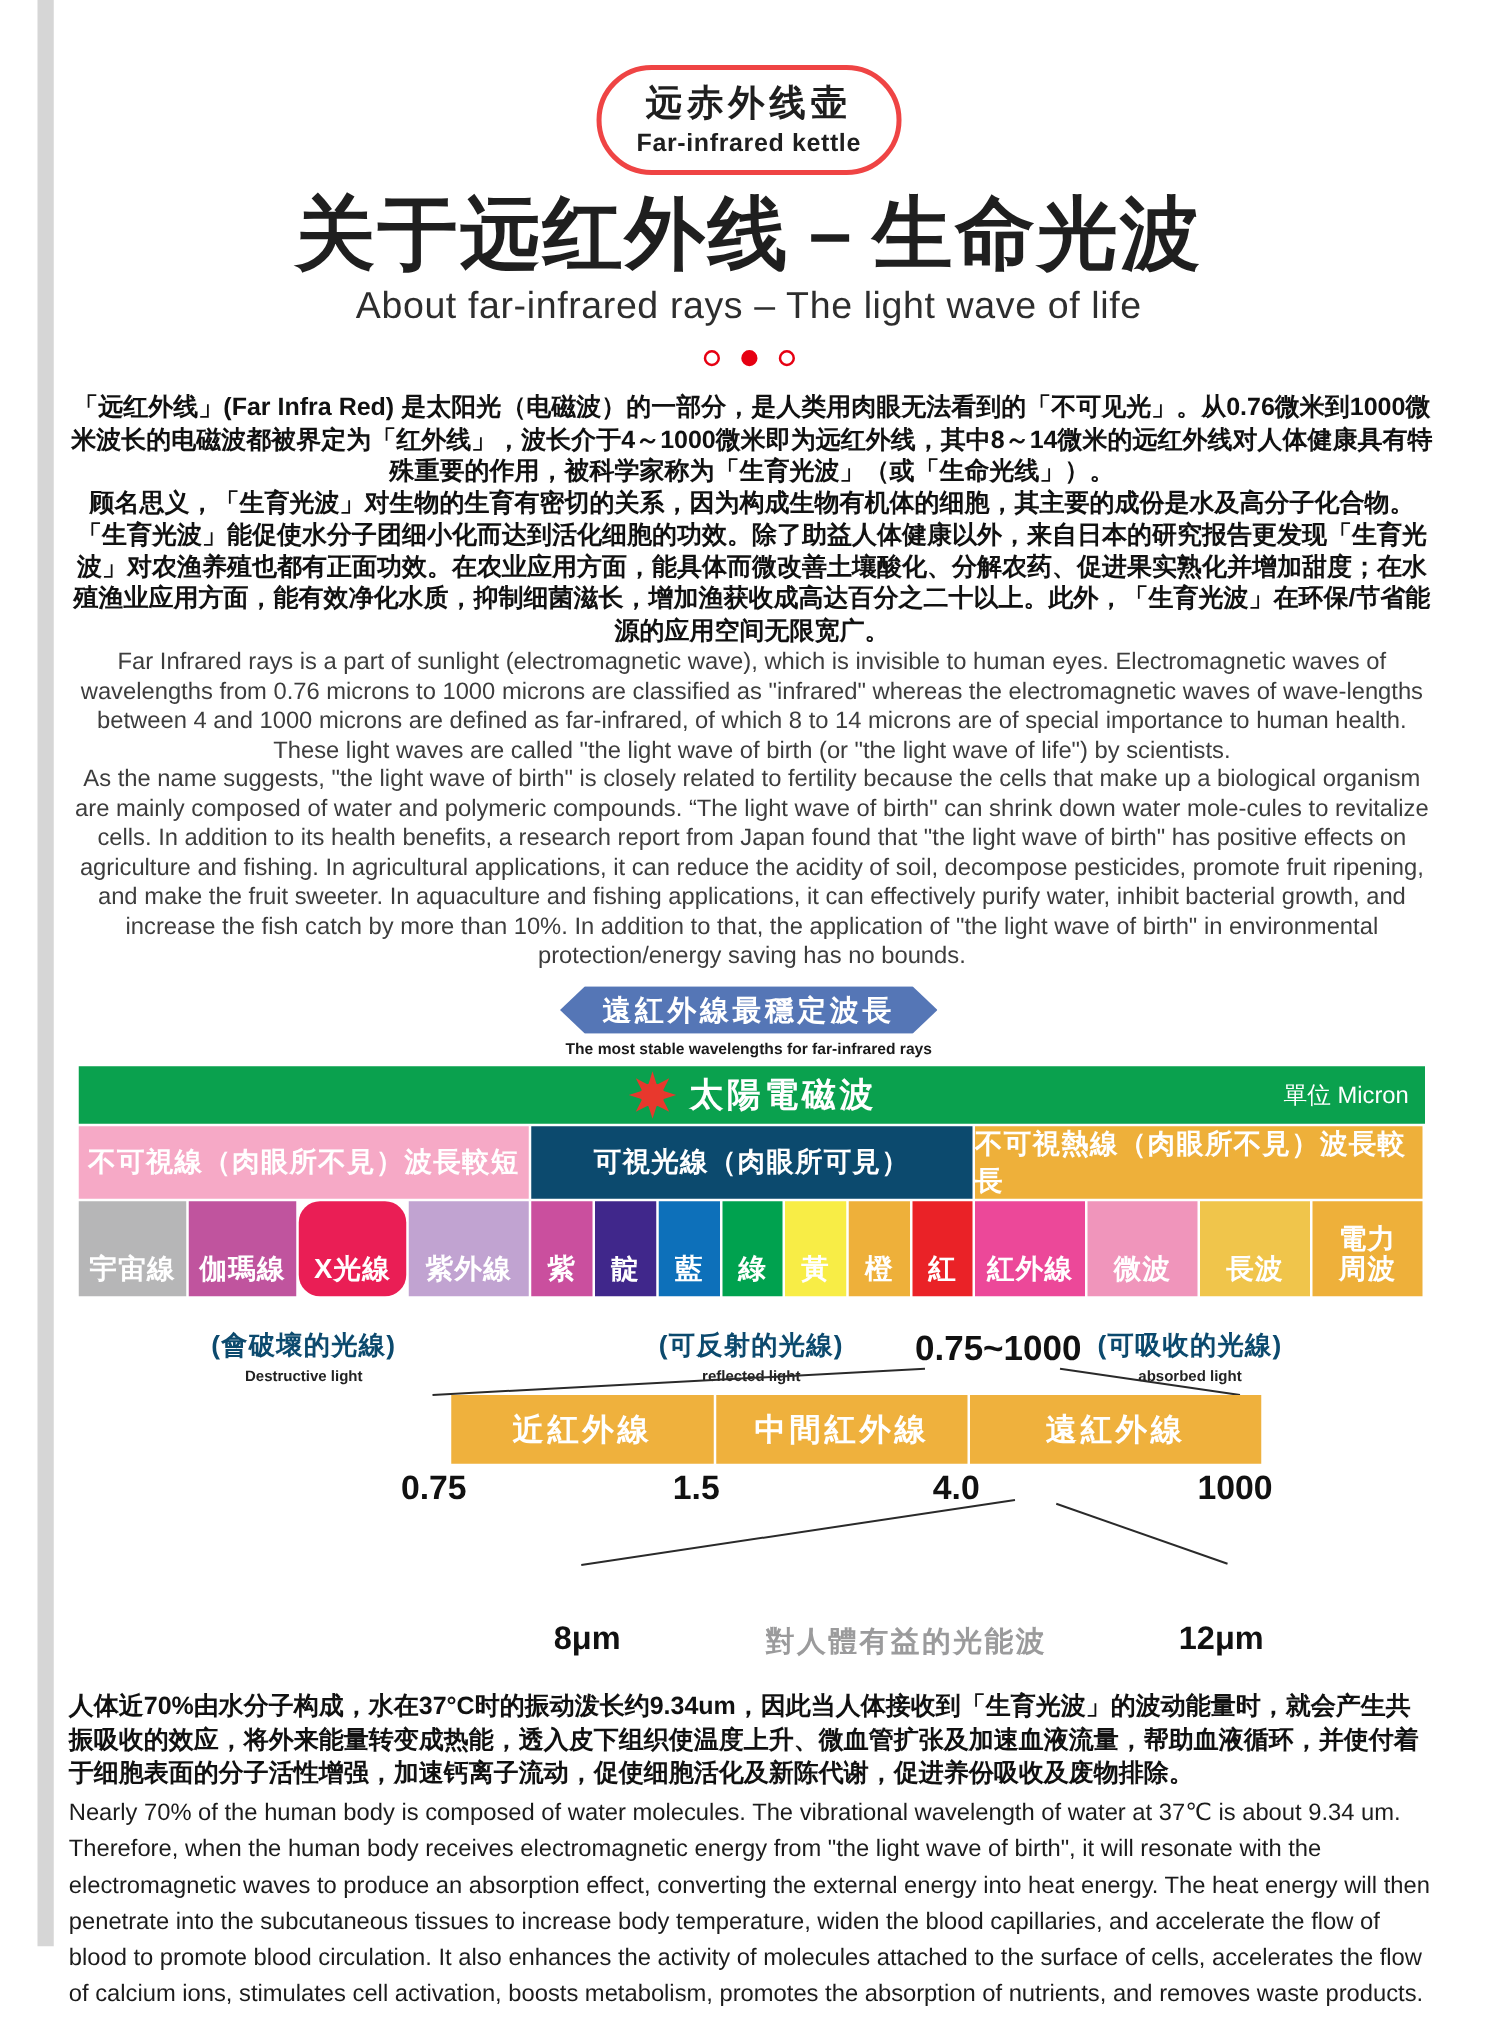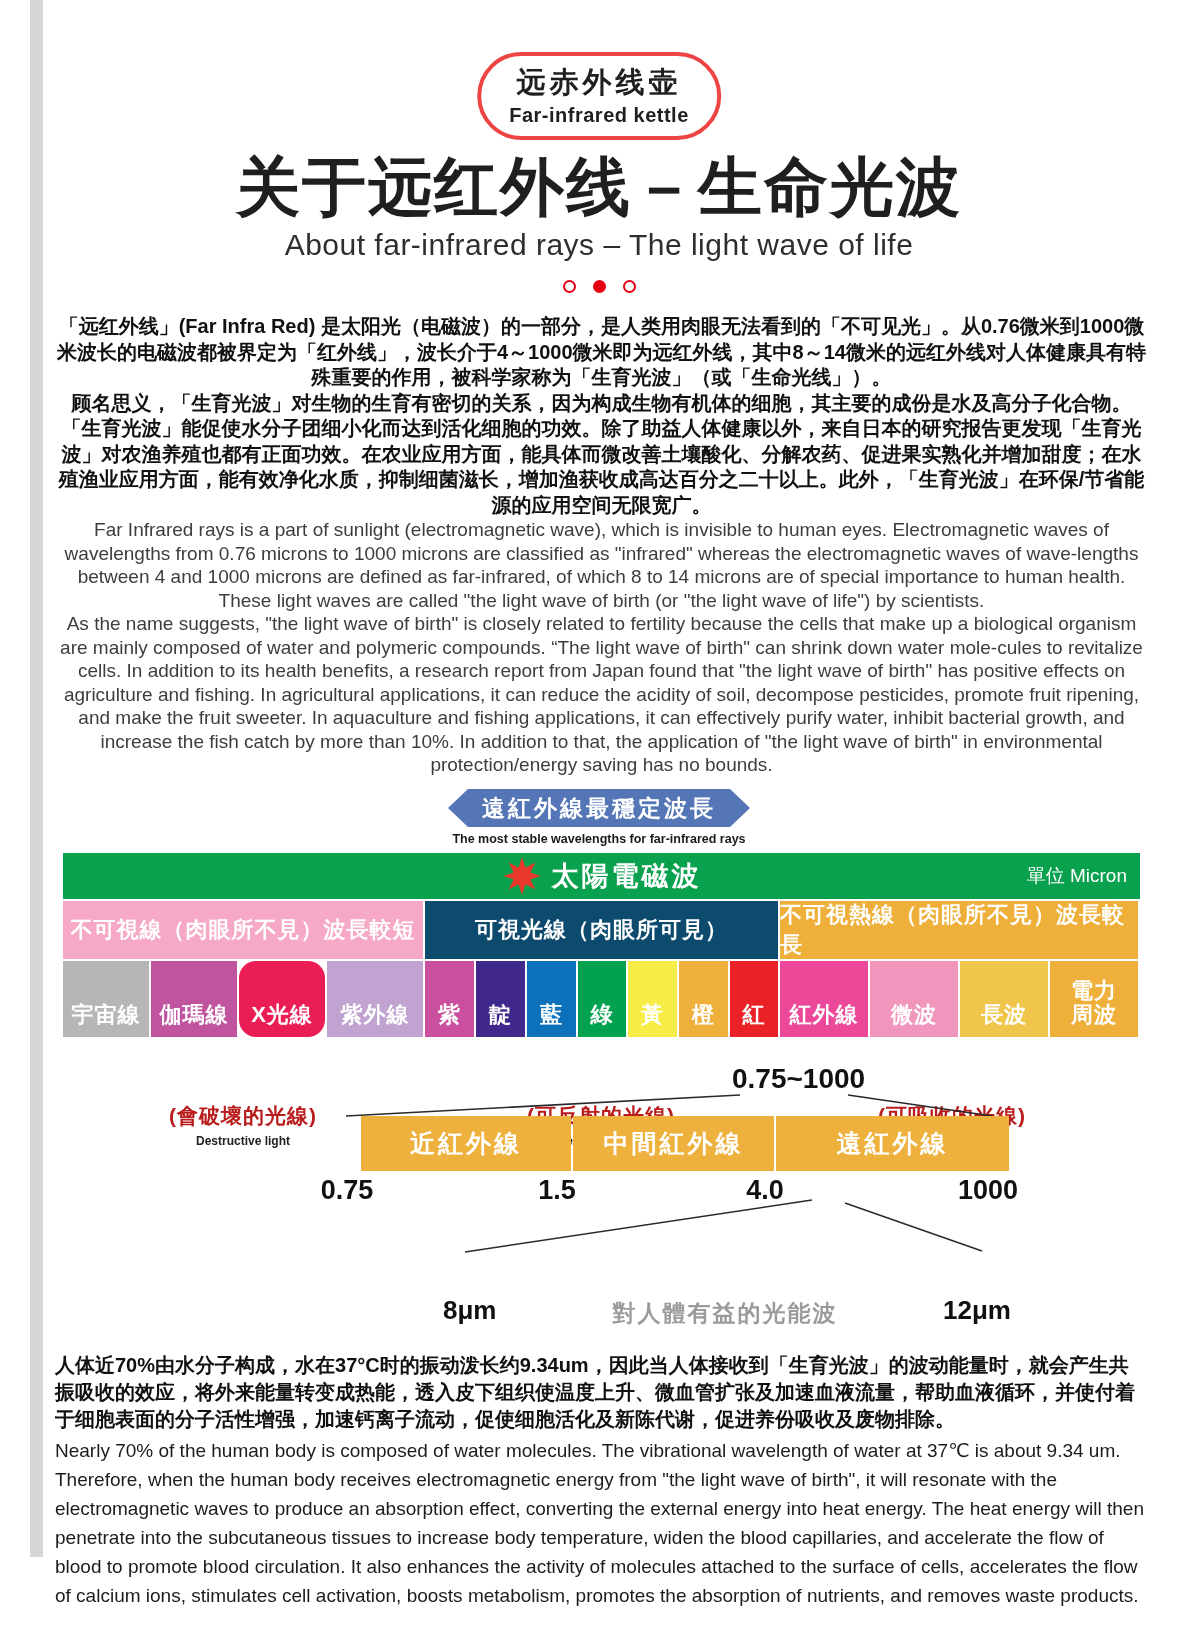--- a/index.html
+++ b/index.html
@@ -40,21 +40,21 @@
   .chart-title  { font-size:27px; font-weight:bold; color:#fff; letter-spacing:3px; }
   .chart-unit   { position:absolute; right:13px; top:50%; transform:translateY(-50%); font-size:19px; color:#fff; }
   .row { display:flex; gap:2px; margin-top:2px; }
   .group-cell { height:58px; display:flex; align-items:center; justify-content:center;
                 color:#fff; font-weight:bold; font-size:22px; letter-spacing:1px; }
   .seg-cell { height:76px; display:flex; align-items:flex-end; justify-content:center;
               padding-bottom:9px; color:#fff; font-weight:bold; font-size:22px;
               white-space:pre-line; text-align:center; line-height:1.12; letter-spacing:1px; }
 
   .caption { position:absolute; top:1062px; transform:translateX(-50%); text-align:center; }
-  .caption-zh { font-size:21px; font-weight:bold; color:#b91c1c; letter-spacing:1px;margin-top:40px; }
+  .caption-zh { font-size:21px; font-weight:bold; color:#0c4a6e; letter-spacing:1px; }
   .caption-en { font-size:12px; font-weight:bold; color:#222; margin-top:4px; }
 
   
   .lower { position:absolute; top:1055px; left:0; width:1198px; height:282px; }
   .lower svg.lines { position:absolute; left:0; top:0; width:1198px; height:282px; }
   .range-label { position:absolute; left:732px; top:8px; font-size:28px; font-weight:bold; color:#111; }
   .ir-bar { position:absolute; left:345px; top:61px; height:55px; display:flex; gap:2px;margin-left:16px; }
   .ir-band { display:flex; align-items:center; justify-content:center;
              color:#fff; font-size:25px; font-weight:bold; letter-spacing:3px; }
   .tick { position:absolute; top:120px; transform:translateX(-50%); font-size:27px; font-weight:bold; color:#111; }

